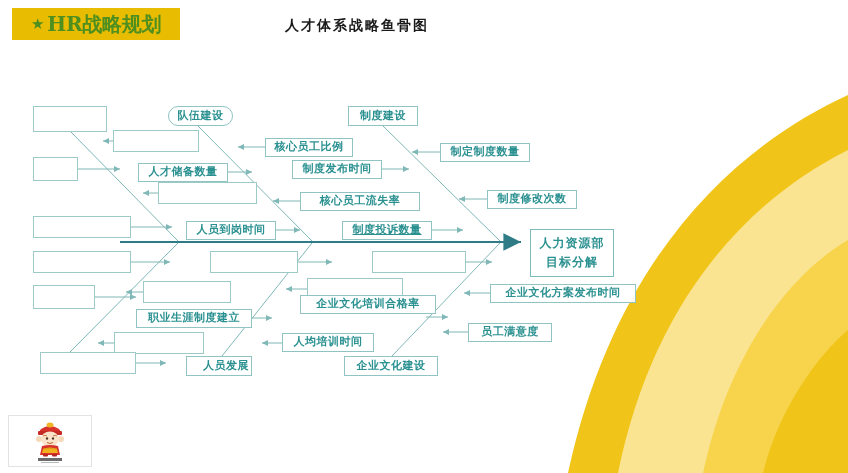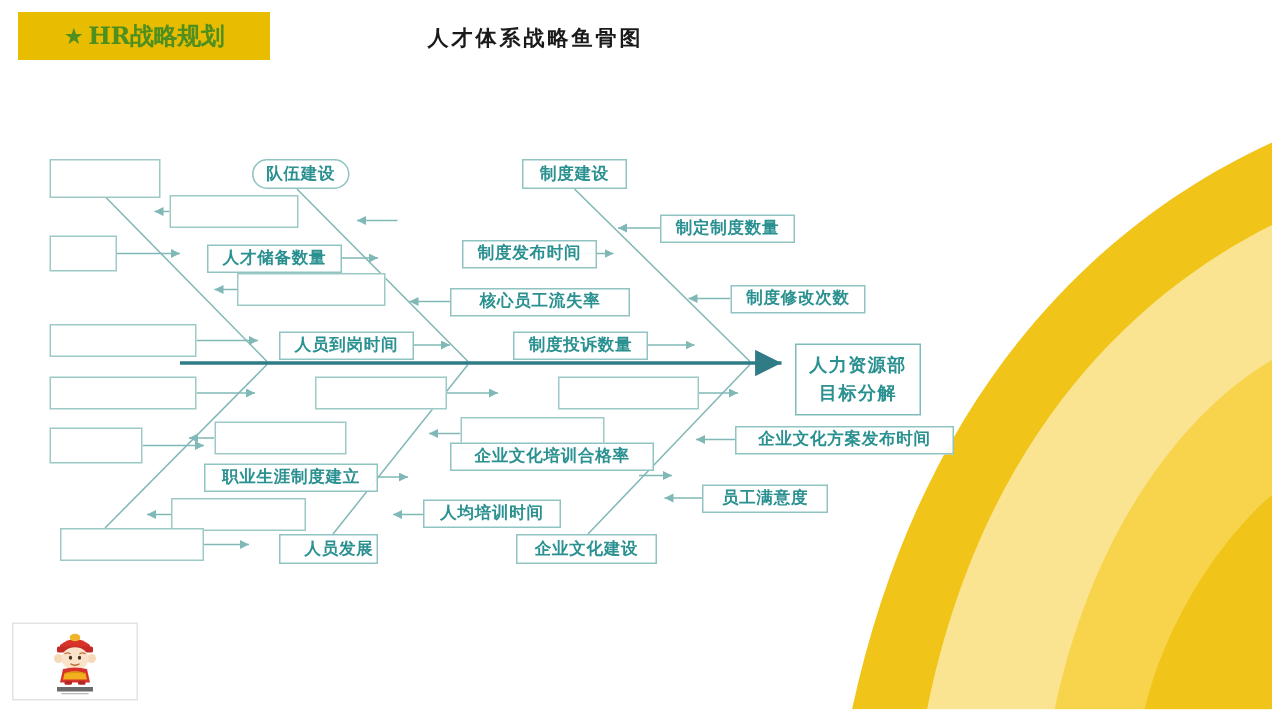--- a/index.html
+++ b/index.html
@@ -35,21 +35,21 @@
     gap: 2px;
   }
   #hr-badge .star {
     color: #4f8f1f;
     font-size: 15px;
     line-height: 1;
     margin-right: 1px;
   }
   #hr-badge .badge-text {
     color: #4f8f1f;
-    font-size: 16px;
+    font-size: 20px;
     font-weight: bold;
     letter-spacing: -0.3px;
     white-space: nowrap;
     font-family: "DejaVu Serif", "Liberation Serif", serif;
   }
 
   #slide-title {
     position: absolute;
     left: 285px; top: 17px;
     font-size: 14px;
@@ -195,27 +195,28 @@
   <div class="node empty" style="left:210px; top:251px; width:88px;  height:22px;"></div>
   <div class="node empty" style="left:372px; top:251px; width:94px;  height:22px;"></div>
   <div class="node empty" style="left:33px;  top:285px; width:62px;  height:24px;"></div>
   <div class="node empty" style="left:143px; top:281px; width:88px;  height:22px;"></div>
   <div class="node empty" style="left:307px; top:278px; width:96px;  height:22px;"></div>
   <div class="node empty" style="left:114px; top:332px; width:90px;  height:22px;"></div>
   <div class="node empty" style="left:40px;  top:352px; width:96px;  height:22px;"></div>
 
   <div class="node" style="left:168px; top:106px; width:65px;  height:20px;border-radius:10px;">队伍建设</div>
   <div class="node" style="left:348px; top:106px; width:70px;  height:20px;">制度建设</div>
+  <div class="node" style="left:265px; top:138px; width:88px;  height:19px;">核心员工比例</div>
   <div class="node" style="left:440px; top:143px; width:90px; height:19px;">制定制度数量</div>
   <div class="node" style="left:138px; top:163px; width:90px; height:19px;">人才储备数量</div>
-  <div class="node" style="left:308px; top:160px; width:90px;  height:19px;">制度发布时间</div>
+  <div class="node" style="left:292px; top:160px; width:90px;  height:19px;">制度发布时间</div>
   <div class="node" style="left:300px; top:192px; width:120px; height:19px;">核心员工流失率</div>
   <div class="node" style="left:487px; top:190px; width:90px;  height:19px;">制度修改次数</div>
   <div class="node" style="left:186px; top:221px; width:90px; height:19px;">人员到岗时间</div>
-  <div class="node" style="left:342px; top:221px; width:90px;  height:19px;">制度投诉数量</div>
+  <div class="node" style="left:342px; top:221px; width:90px;  height:19px;text-decoration:underline;">制度投诉数量</div>
   <div class="node" style="left:136px; top:309px; width:116px; height:19px;">职业生涯制度建立</div>
   <div class="node" style="left:300px; top:295px; width:136px; height:19px;">企业文化培训合格率</div>
   <div class="node" style="left:490px; top:284px; width:146px; height:19px;">企业文化方案发布时间</div>
   <div class="node" style="left:468px; top:323px; width:84px;  height:19px;">员工满意度</div>
   <div class="node" style="left:282px; top:333px; width:92px; height:19px;">人均培训时间</div>
   <div class="node" style="left:186px; top:356px; width:66px;  height:20px;padding-left:14px;">人员发展</div>
   <div class="node" style="left:344px; top:356px; width:94px;  height:20px;">企业文化建设</div>
 
   <div class="node result" style="left:530px; top:219px; width:84px; height:48px;">
     <span>人力资源部</span>

